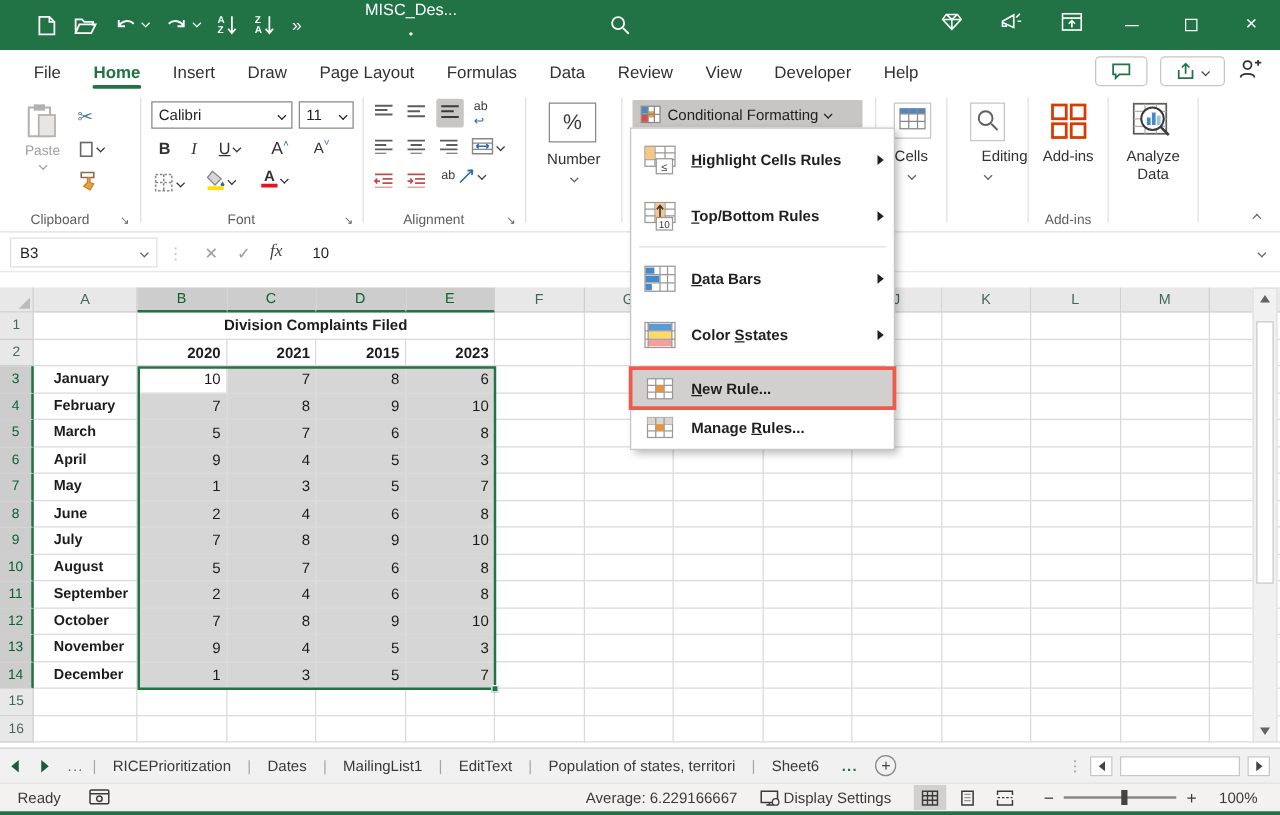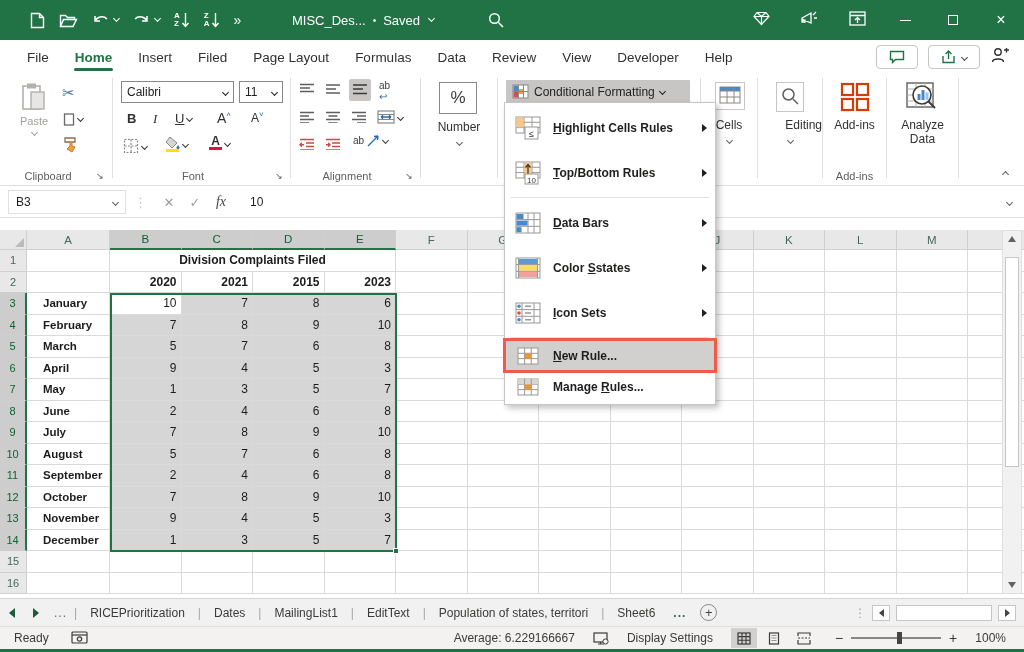--- a/index.html
+++ b/index.html
@@ -8,21 +8,21 @@
   .stage { position:relative; width:1024px; height:652px; background:#fff; overflow:hidden; }
 
   
   .titlebar { position:absolute; left:0; top:0; width:1024px; height:40px; background:#217346; display:flex; align-items:center; color:#fff; }
   .qat { display:flex; align-items:center; gap:14px; padding-left:30px; }
   .qat svg { display:block; }
   .qchev { display:inline-block; width:5px; height:5px; border-right:1.3px solid #fff; border-bottom:1.3px solid #fff; transform:rotate(45deg); margin-left:2px; margin-top:-3px; }
   .sorticon { display:flex; align-items:center; gap:1px; }
   .sortletters { display:flex; flex-direction:column; font-size:8px; font-weight:bold; line-height:8px; }
   .overflow-glyph { font-size:14px; letter-spacing:-1px; }
-  .doctitle { position:absolute; left:292px; top:0; height:40px; display:flex; align-items:center; gap:7px; font-size:13px; }
+  .doctitle { position:absolute; left:292px; top:0; height:40px; display:flex; align-items:center; gap:7px; font-size:13px;flex-direction:column; }
   .doctitle .dot { font-size:10px; opacity:.9; }
   .tb-search { position:absolute; left:488px; top:12px; }
   .tb-right { position:absolute; right:14px; top:0; height:40px; display:flex; align-items:center; gap:30px; }
   .winbtn { display:flex; align-items:center; justify-content:center; width:18px; height:18px; }
   .minline { width:11px; height:0; border-top:1.4px solid #fff; }
   .maxbox { width:10px; height:10px; border:1.4px solid #fff; }
   .closex { font-size:16px; line-height:16px; font-weight:400; }
 
   
   .tabrow { position:absolute; left:0; top:40px; width:1024px; height:34px; background:#fff; display:flex; align-items:center; }
@@ -210,21 +210,21 @@
         </span>
       <span class="winbtn closex">×</span>
     </div>
   </div>
 
   <div class="tabrow">
     <div class="rtabs" id="ribbon-tabs">
         <div class="rtab">File</div>
         <div class="rtab active">Home</div>
         <div class="rtab">Insert</div>
-        <div class="rtab">Filed</div>
+        <div class="rtab">Draw</div>
         <div class="rtab">Page Layout</div>
         <div class="rtab">Formulas</div>
         <div class="rtab">Data</div>
         <div class="rtab">Review</div>
         <div class="rtab">View</div>
         <div class="rtab">Developer</div>
         <div class="rtab">Help</div>
       </div>
     <div class="tabrow-right">
       <span class="pillbtn">
@@ -796,34 +796,20 @@
       <span class="ic">
           <svg width="26" height="22" viewBox="0 0 26 22">
             <rect x="1" y="1" width="24" height="20" fill="#fff" stroke="#9a9896"></rect>
             <rect x="3.5" y="2" width="19" height="5.5" fill="#5b9bd5"></rect>
             <rect x="3.5" y="8.2" width="19" height="5.5" fill="#ffd966"></rect>
             <rect x="3.5" y="14.5" width="19" height="5.5" fill="#f2a09b"></rect>
             <path d="M3.5 1 v20 M22.5 1 v20 M1 7.6 h24 M1 14.3 h24" stroke="#9a9896" stroke-width="1" fill="none"></path>
           </svg>
         </span>
       <span class="mlabel"><span>Color </span><span class="mkey">S</span><span>states</span></span>
-      <span class="marrow"></span>
-    </div>
-    <div class="mi">
-      <span class="ic">
-          <svg width="26" height="22" viewBox="0 0 26 22">
-            <rect x="1" y="1" width="24" height="20" fill="#fff" stroke="#9a9896"></rect>
-            <path d="M1 7.6 h24 M1 14.3 h24 M7 1 v20 M19 1 v20" stroke="#9a9896" stroke-width="1"></path>
-            <circle cx="4" cy="4.3" r="1.8" fill="#4a89c8"></circle>
-            <circle cx="4" cy="11" r="1.8" fill="#d94f43"></circle>
-            <circle cx="4" cy="17.7" r="1.8" fill="#4a89c8"></circle>
-            <path d="M10 4.3 h6 M10 11 h6 M10 17.7 h6" stroke="#9a9896" stroke-width="1.6"></path>
-          </svg>
-        </span>
-      <span class="mlabel"><span></span><span class="mkey">I</span><span>con Sets</span></span>
       <span class="marrow"></span>
     </div>
     <div class="msep"></div>
     <div class="mi short hot">
       <span class="ic">
           <svg width="22" height="18" viewBox="0 0 22 18">
             <rect x="1" y="1" width="20" height="16" fill="#fff" stroke="#9a9896"></rect>
             <path d="M7.6 1 v16 M14.3 1 v16 M1 6.3 h20 M1 11.6 h20" stroke="#9a9896" stroke-width="1"></path>
             <rect x="7.6" y="6.3" width="6.7" height="5.3" fill="#e8943d"></rect>
           </svg>
@@ -880,21 +866,21 @@
     <div class="sb-left">
       <span>Ready</span>
       <span><svg width="17" height="14" viewBox="0 0 17 14">
             <rect x="1" y="2" width="15" height="11" rx="1" fill="none" stroke="#3b3a39" stroke-width="1.2"></rect>
             <path d="M1 5 h15" stroke="#3b3a39" stroke-width="1.2"></path>
             <circle cx="8.5" cy="9" r="2.2" fill="none" stroke="#3b3a39" stroke-width="1.2"></circle>
           </svg></span>
     </div>
     <div class="sb-right">
       <span>Average: 6.229166667</span>
-      <span style="display:flex;align-items:center;gap:18px;">
+      <span style="display:flex;align-items:center;gap:3px;">
           <svg width="16" height="13" viewBox="0 0 16 13">
             <rect x="1" y="1" width="13" height="9" fill="none" stroke="#3b3a39" stroke-width="1.2"></rect>
             <path d="M5 12 h6 M7.5 10 v2" stroke="#3b3a39" stroke-width="1.2"></path>
             <circle cx="12.5" cy="9.5" r="2.6" fill="#f3f2f1" stroke="#3b3a39" stroke-width="1"></circle>
           </svg>
           <span>Display Settings</span>
         </span>
       <span class="viewbtns">
         <span class="vbtn active">
             <svg width="14" height="13" viewBox="0 0 14 13">

